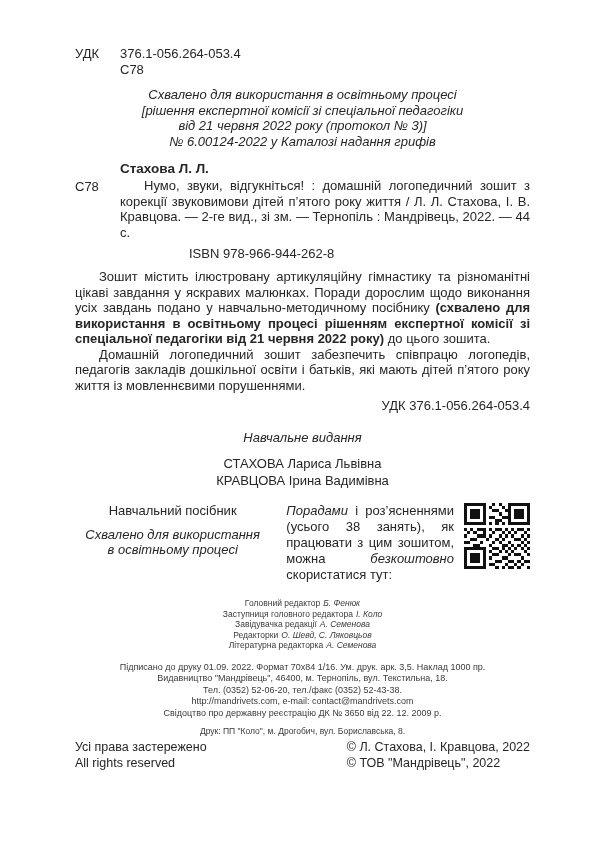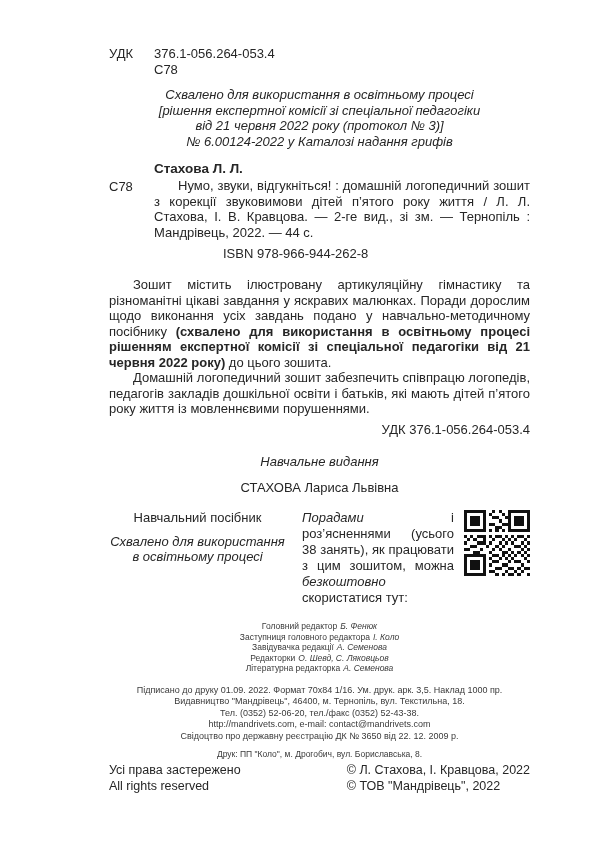--- a/index.html
+++ b/index.html
@@ -1,36 +1,36 @@
 <!DOCTYPE html>
 <html lang="uk"><head>
 <meta charset="utf-8">
 <style>
   html,body{margin:0;padding:0;background:#fff;}
   .page{
     position:relative;
     width:600px;height:845px;
     box-sizing:border-box;
-    padding:46px 70px 0 109px;
+    padding:46px 70px 0 75px;
     background:#fff;
     color:#262626;
     font-family:"Liberation Sans",sans-serif;
     overflow:hidden;
   }
   .udk-row{display:flex;font-size:13px;line-height:16px;}
   .udk-label{width:45px;}
   .bbk-line{font-size:13px;line-height:16px;padding-left:45px;}
   .approval{font-style:italic;text-align:center;font-size:13px;line-height:15.5px;margin-top:9px;}
   .bib-head{font-weight:bold;font-size:13.5px;line-height:16px;margin-top:12px;padding-left:45px;}
   .bib-wrap{position:relative;padding-left:45px;margin-top:1px;}
   .bib-index{position:absolute;left:0;top:1px;font-size:13px;}
   .bib-entry{font-size:13px;line-height:15.5px;text-align:justify;text-indent:24px;margin:0;}
   .bib-isbn{font-size:13px;line-height:15px;margin-top:6px;padding-left:69px;}
   .annotation p{font-size:13px;line-height:15.5px;text-align:justify;text-indent:24px;margin:0;}
-  .annotation p.first{margin-top:16px;}
+  .annotation p.first{margin-top:8px;}
   .bold{font-weight:bold;}
   .it{font-style:italic;}
   .udk-right{text-align:right;font-size:13px;line-height:15px;margin-top:5px;}
   .edition-kind{text-align:center;font-style:italic;font-size:13px;margin-top:17px;}
   .authors{text-align:center;font-size:13px;line-height:16.5px;margin-top:11px;}
   .title{text-align:center;font-weight:bold;font-size:14.5px;letter-spacing:.2px;margin-top:11px;}
   .subtitle{text-align:center;font-size:13px;line-height:16px;margin-top:9px;}
   .mid{display:flex;align-items:flex-start;margin-top:14px;}
   .mid-left{width:198px;text-align:center;font-size:13px;line-height:15.5px;}
   .mid-left .head{margin-bottom:8px;}
@@ -73,20 +73,21 @@
     <p class="first"><span>Зошит містить ілюстровану артикуляційну гімнастику та різноманітні цікаві завдання у яскравих малюнках. Поради дорослим щодо виконання усіх завдань подано у навчально-методичному посібнику </span><span class="bold">(схвалено для використання в освітньому процесі рішенням експертної комісії зі спеціальної педагогіки  від 21 червня 2022 року)</span><span> до цього зошита.</span></p>
     <p>Домашній логопедичний зошит забезпечить співпрацю логопедів, педагогів закладів дошкільної освіти і батьків, які мають дітей п’ятого року життя із мовленнєвими порушеннями.</p>
   </div>
 
   <div class="udk-right">УДК 376.1-056.264-053.4</div>
 
   <div class="edition-kind">Навчальне видання</div>
 
   <div class="authors">
     <div>СТАХОВА Лариса Львівна</div>
+    <div>КРАВЦОВА Ірина Вадимівна</div>
   </div>
 
 
 
   <div class="mid">
     <div class="mid-left">
       <div class="head">Навчальний посібник</div>
       <div class="it">Схвалено для використання</div>
       <div class="it">в освітньому процесі</div>
     </div>

